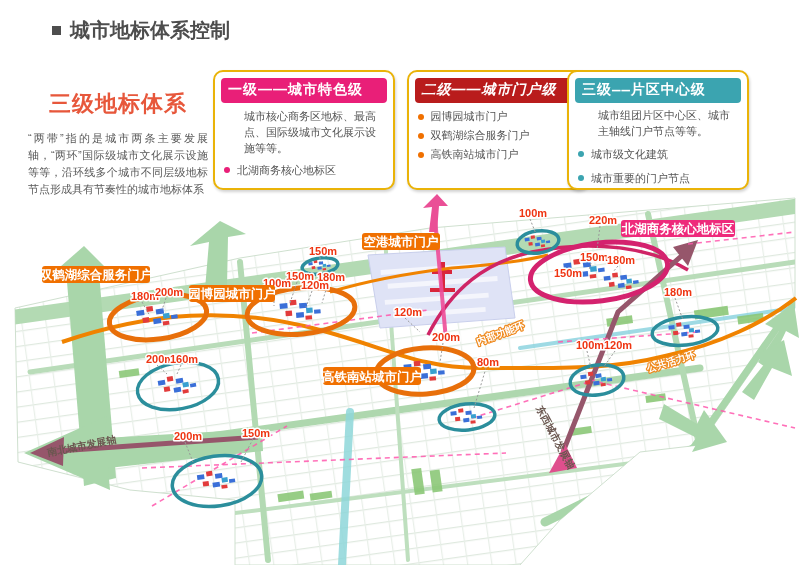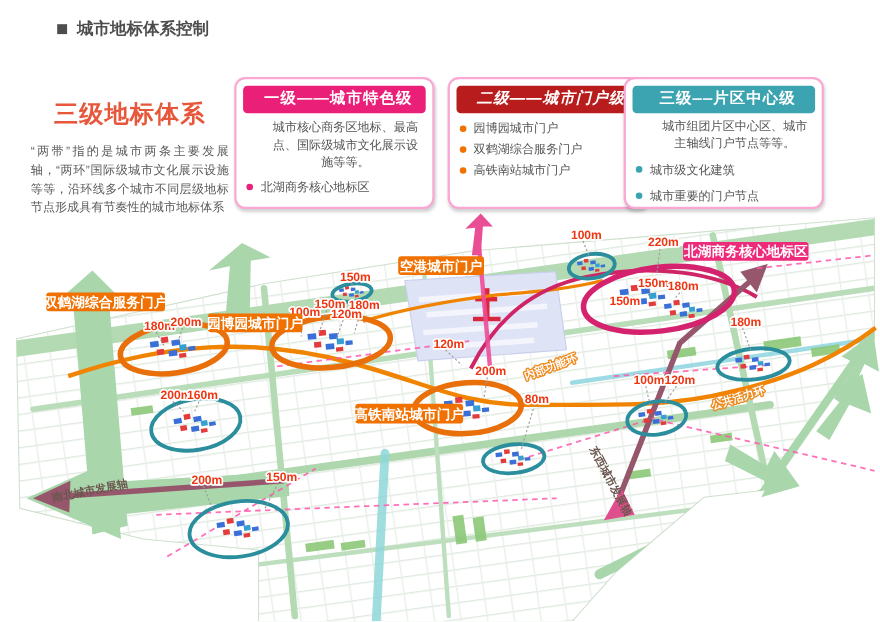--- a/index.html
+++ b/index.html
@@ -1,29 +1,29 @@
 <!DOCTYPE html>
 <html><head>
 <meta charset="utf-8">
 <style>
   html,body{margin:0;padding:0;background:#fff;}
   #page{position:relative;width:800px;height:565px;background:#fff;overflow:hidden;
         font-family:"Liberation Sans","DejaVu Sans",sans-serif;}
   
-  #title{position:absolute;left:52px;top:17px;font-size:15px;font-weight:bold;color:#4d4d4d;
+  #title{position:absolute;left:52px;top:17px;font-size:20px;font-weight:bold;color:#4d4d4d;
          display:flex;align-items:center;}
   #title .sq{width:9px;height:9px;background:#4d4d4d;margin-right:9px;display:inline-block;}
   
   #intro{position:absolute;left:26px;top:62px;width:184px;}
   #intro h2{margin:0;font-size:22px;line-height:1.28;font-weight:bold;color:#e7573b;
             text-align:center;letter-spacing:1px;}
   #intro p{margin:12px 2px 0;font-size:11px;color:#595959;line-height:1.55;text-align:justify;}
   
-  .card{position:absolute;top:70px;width:182px;height:120px;background:#fff;border:2px solid #f9a8d4;
-        border-radius:10px;box-shadow:1px 2px 3px rgba(0,0,0,.18);box-sizing:border-box;text-align:center;}
+  .card{position:absolute;top:70px;width:182px;height:120px;background:#fff;border:2px solid #eab308;
+        border-radius:10px;box-shadow:1px 2px 3px rgba(0,0,0,.18);box-sizing:border-box;}
   #card1{left:213px;} #card2{left:406.5px;} #card3{left:567px;font-family:Liberation Mono, monospace;}
   .card-header{margin:6px 6px 6px;border-radius:4px;color:#fff;font-weight:bold;font-size:14px;
                padding:3px 0 4px 7px;letter-spacing:1px;}
   #card1 .card-header{background:#e91f78;} #card2 .card-header{background:#b91c1c;font-style:italic;}
   #card3 .card-header{background:#3ba4b0;}
   .card-body{padding:0 9px;font-size:11px;color:#555;line-height:1.45;margin-left:20px;}
   .card-list{margin:6px 0 0;padding:0 9px;list-style:none;}
   .card-list li{font-size:11px;color:#555;margin-bottom:4px;display:flex;align-items:center;}
   #card3 .card-list li{margin-bottom:9px;}
   .dot{width:6px;height:6px;border-radius:50%;margin-right:7px;flex:none;}

